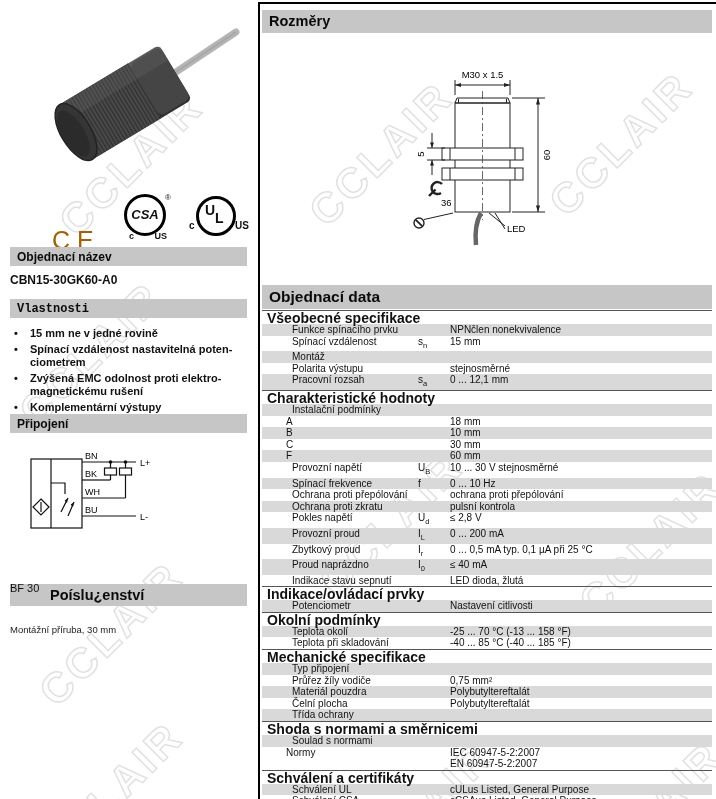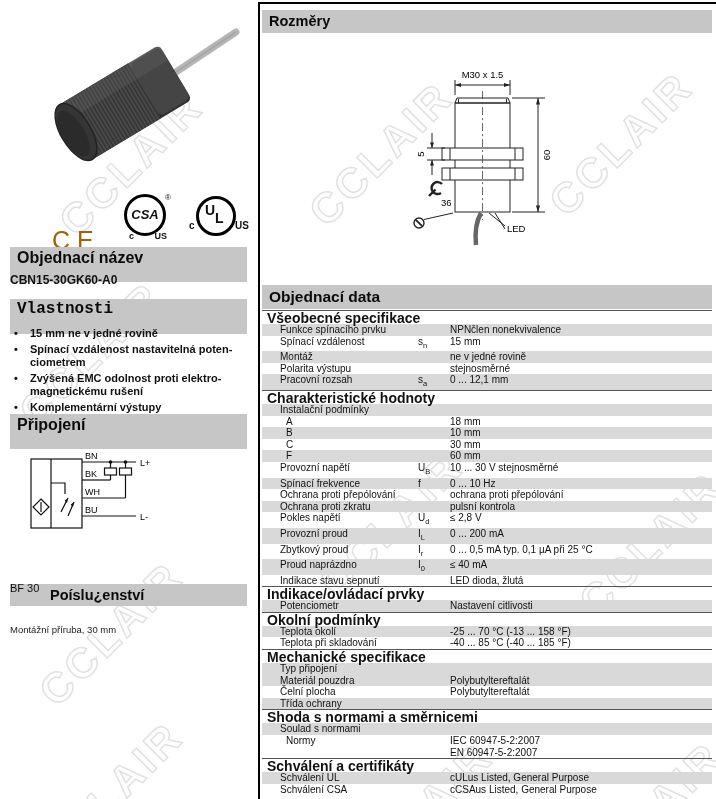--- a/index.html
+++ b/index.html
@@ -9,22 +9,22 @@
     background:#ffffff; font-family:"Liberation Sans", sans-serif; color:#111;
   }
   
   .wm {
     position:absolute; font-size:42px; font-weight:bold; letter-spacing:4px;
     color:transparent; -webkit-text-stroke:1.5px #d7d7d7;
     transform:rotate(-45deg); pointer-events:none; white-space:nowrap; opacity:.75;
   }
   
   .bar {
-    position:absolute; background:#c6c6c6; height:35px; line-height:21px;
-    font-weight:bold; font-size:16px; padding-left:7px; color:#0a0a0a;
+    position:absolute; background:#c6c6c6; height:19px; line-height:21px;
+    font-weight:bold; font-size:12px; padding-left:7px; color:#0a0a0a;
   }
   
   .order-code { position:absolute; left:10px; top:273px; font-weight:bold; font-size:12px; }
   .features { position:absolute; left:10px; top:327px; width:238px; list-style:none; }
   .features li { display:flex; font-size:11px; font-weight:bold; line-height:13px; margin-bottom:3px; }
   .features li .blt { width:20px; padding-left:4px; flex:none; }
   .features li .ftx { white-space:pre-line; }
   .acc-name { position:absolute; left:10px; top:582px; font-weight:normal; font-size:11px; }
   .acc-desc { position:absolute; left:10px; top:624px; font-size:9.5px; color:#222; }
   
@@ -45,21 +45,21 @@
   .vline { position:absolute; left:258px; top:2px; width:1.5px; height:797px; background:#000; }
   .hline { position:absolute; left:258px; top:2px; width:458px; height:1.5px; background:#000; }
   
   .ttable { position:absolute; left:262px; top:310px; width:450px; font-size:10px; }
   .t-sec {
     font-weight:bold; font-size:14px; line-height:12px; padding:1px 0 0 5px;
     border-top:1px solid #555;
   }
   .t-row { display:grid; grid-template-columns:156px 32px 1fr; line-height:11.6px; min-height:11.6px; }
   .t-row.shade { background:#d9d9d9; }
-  .t-lab.i1 { padding-left:18px; } .t-lab.i2 { padding-left:24px; }
+  .t-lab.i1 { padding-left:30px; } .t-lab.i2 { padding-left:24px; }
   .t-sym { font-size:10px; } .t-sym sub { font-size:7.5px; }
   .t-val { white-space:pre-line; padding-right:6px; }
   
   svg { position:absolute; overflow:visible; }
   svg text { font-family:"Liberation Sans", sans-serif; }
 </style>
 </head>
 <body>
 
 <div id="wm-layer">
@@ -252,21 +252,20 @@
       <span class="t-val">NPNčlen nonekvivalence</span>
     </div>
     <div class="t-row">
       <span class="t-lab i1">Spínací vzdálenost</span>
       <span class="t-sym">s<sub>n</sub></span>
       <span class="t-val">15 mm</span>
     </div>
     <div class="t-row shade">
       <span class="t-lab i1">Montáž</span>
       <span class="t-sym"></span>
-      <span class="t-val">ne v jedné rovině</span>
     </div>
     <div class="t-row">
       <span class="t-lab i1">Polarita výstupu</span>
       <span class="t-sym"></span>
       <span class="t-val">stejnosměrné</span>
     </div>
     <div class="t-row shade">
       <span class="t-lab i1">Pracovní rozsah</span>
       <span class="t-sym">s<sub>a</sub></span>
       <span class="t-val">0 ... 12,1 mm</span>
@@ -357,20 +356,25 @@
     <div class="t-row">
       <span class="t-lab i1">Teplota při skladování</span>
       <span class="t-sym"></span>
       <span class="t-val">-40 ... 85 °C (-40 ... 185 °F)</span>
     </div>
     <div class="t-sec">Mechanické specifikace</div>
     <div class="t-row shade">
       <span class="t-lab i1">Typ připojení</span>
       <span class="t-sym"></span>
     </div>
+    <div class="t-row">
+      <span class="t-lab i1">Průřez žíly vodiče</span>
+      <span class="t-sym"></span>
+      <span class="t-val">0,75 mm²</span>
+    </div>
     <div class="t-row shade">
       <span class="t-lab i1">Materiál pouzdra</span>
       <span class="t-sym"></span>
       <span class="t-val">Polybutyltereftalát</span>
     </div>
     <div class="t-row">
       <span class="t-lab i1">Čelní plocha</span>
       <span class="t-sym"></span>
       <span class="t-val">Polybutyltereftalát</span>
     </div>

